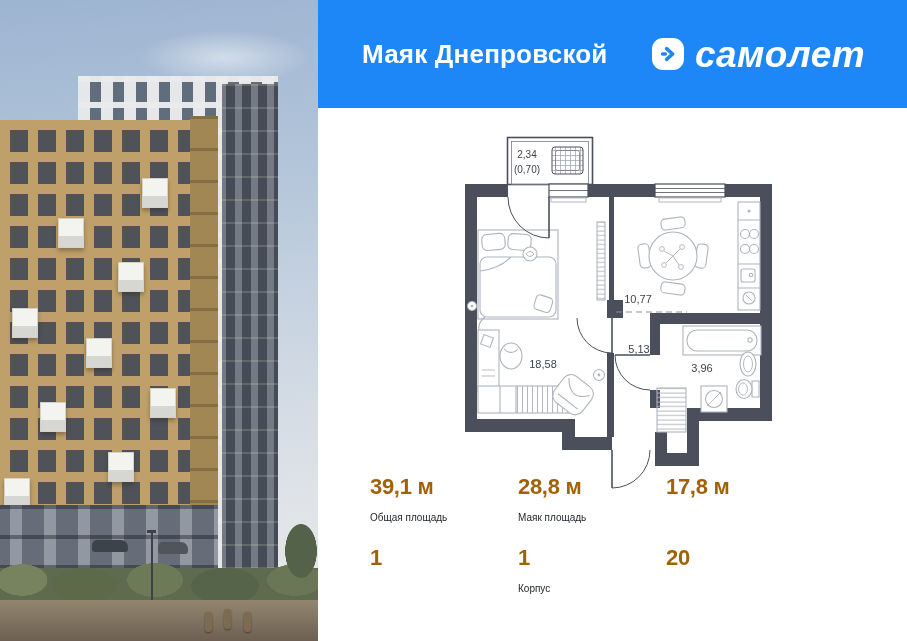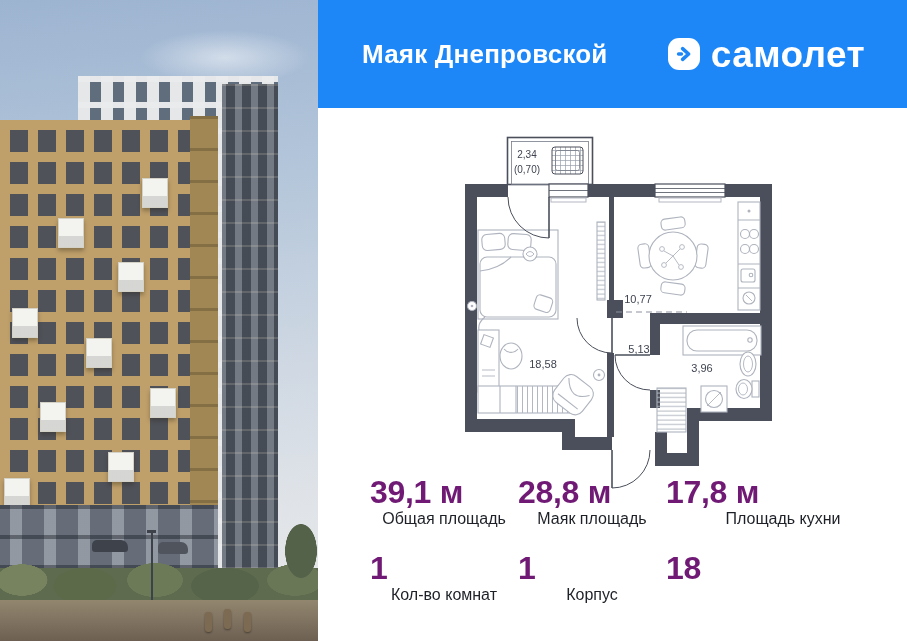--- a/index.html
+++ b/index.html
@@ -42,30 +42,30 @@
   .lamp{position:absolute;left:151px;top:530px;width:2px;height:70px;background:#3c414a;}
   .lamp::before{content:"";position:absolute;left:-4px;top:0;width:9px;height:3px;background:#3c414a;}
   .ground{position:absolute;left:0;top:600px;width:318px;height:41px;background:linear-gradient(to bottom,#93866f,#6d6052);}
   .post{position:absolute;width:7px;height:20px;border-radius:3px;background:#7d6a52;box-shadow:0 1px 2px rgba(0,0,0,.4);}
   .p1{left:205px;top:612px}.p2{left:224px;top:609px}.p3{left:244px;top:612px}
 
   
   .panel{position:absolute;left:318px;top:0;width:589px;height:641px;background:#fff;}
   .header{position:absolute;left:0;top:0;width:100%;height:108px;background:#1e87f8;display:flex;align-items:center;justify-content:space-between;padding:0 42px 0 44px;box-sizing:border-box;}
   .title{color:#fff;font-size:26px;font-weight:700;letter-spacing:.2px;white-space:nowrap;}
-  .brand{display:flex;align-items:center;gap:11px;}
+  .brand{display:flex;align-items:center;gap:11px;font-style:italic;}
   .brand-icon{display:flex;width:32px;height:32px;}
   .brand-text{color:#fff;font-size:37px;font-weight:700;letter-spacing:.4px;line-height:1;}
 
   .plan{position:absolute;left:137px;top:130px;}
   .plan text{font-family:"Liberation Sans",sans-serif;fill:#3f4450;}
 
   .stats{position:absolute;left:52px;top:476px;width:530px;display:grid;grid-template-columns:148px 148px auto;row-gap:24px;}
-  .num{font-size:32px;font-weight:700;color:#701a75;line-height:1;letter-spacing:-.3px;}
-  .lbl{margin-top:2px;font-size:16px;color:#1d2127;text-align:center;}
+  .num{font-size:22px;font-weight:700;color:#a16207;line-height:1;letter-spacing:-.3px;}
+  .lbl{margin-top:14px;font-size:10px;color:#1d2127;}
 </style>
 </head>
 <body>
 
 <div class="card">
 
   <div class="photo">
     <div class="sky"></div>
     <div class="cloud c1"></div>
     <div class="cloud c2"></div>
@@ -257,29 +257,27 @@
       <div class="stat">
         <div class="num">39,1 м</div>
         <div class="lbl">Общая площадь</div>
       </div>
       <div class="stat">
         <div class="num">28,8 м</div>
         <div class="lbl">Маяк площадь</div>
       </div>
       <div class="stat">
         <div class="num">17,8 м</div>
-        <div class="lbl">Площадь кухни</div>
       </div>
       <div class="stat">
         <div class="num">1</div>
-        <div class="lbl">Кол-во комнат</div>
       </div>
       <div class="stat">
         <div class="num">1</div>
         <div class="lbl">Корпус</div>
       </div>
       <div class="stat">
-        <div class="num">18</div>
+        <div class="num">20</div>
       </div>
     </div>
 
   </div>
 </div>
 
 </body></html>

